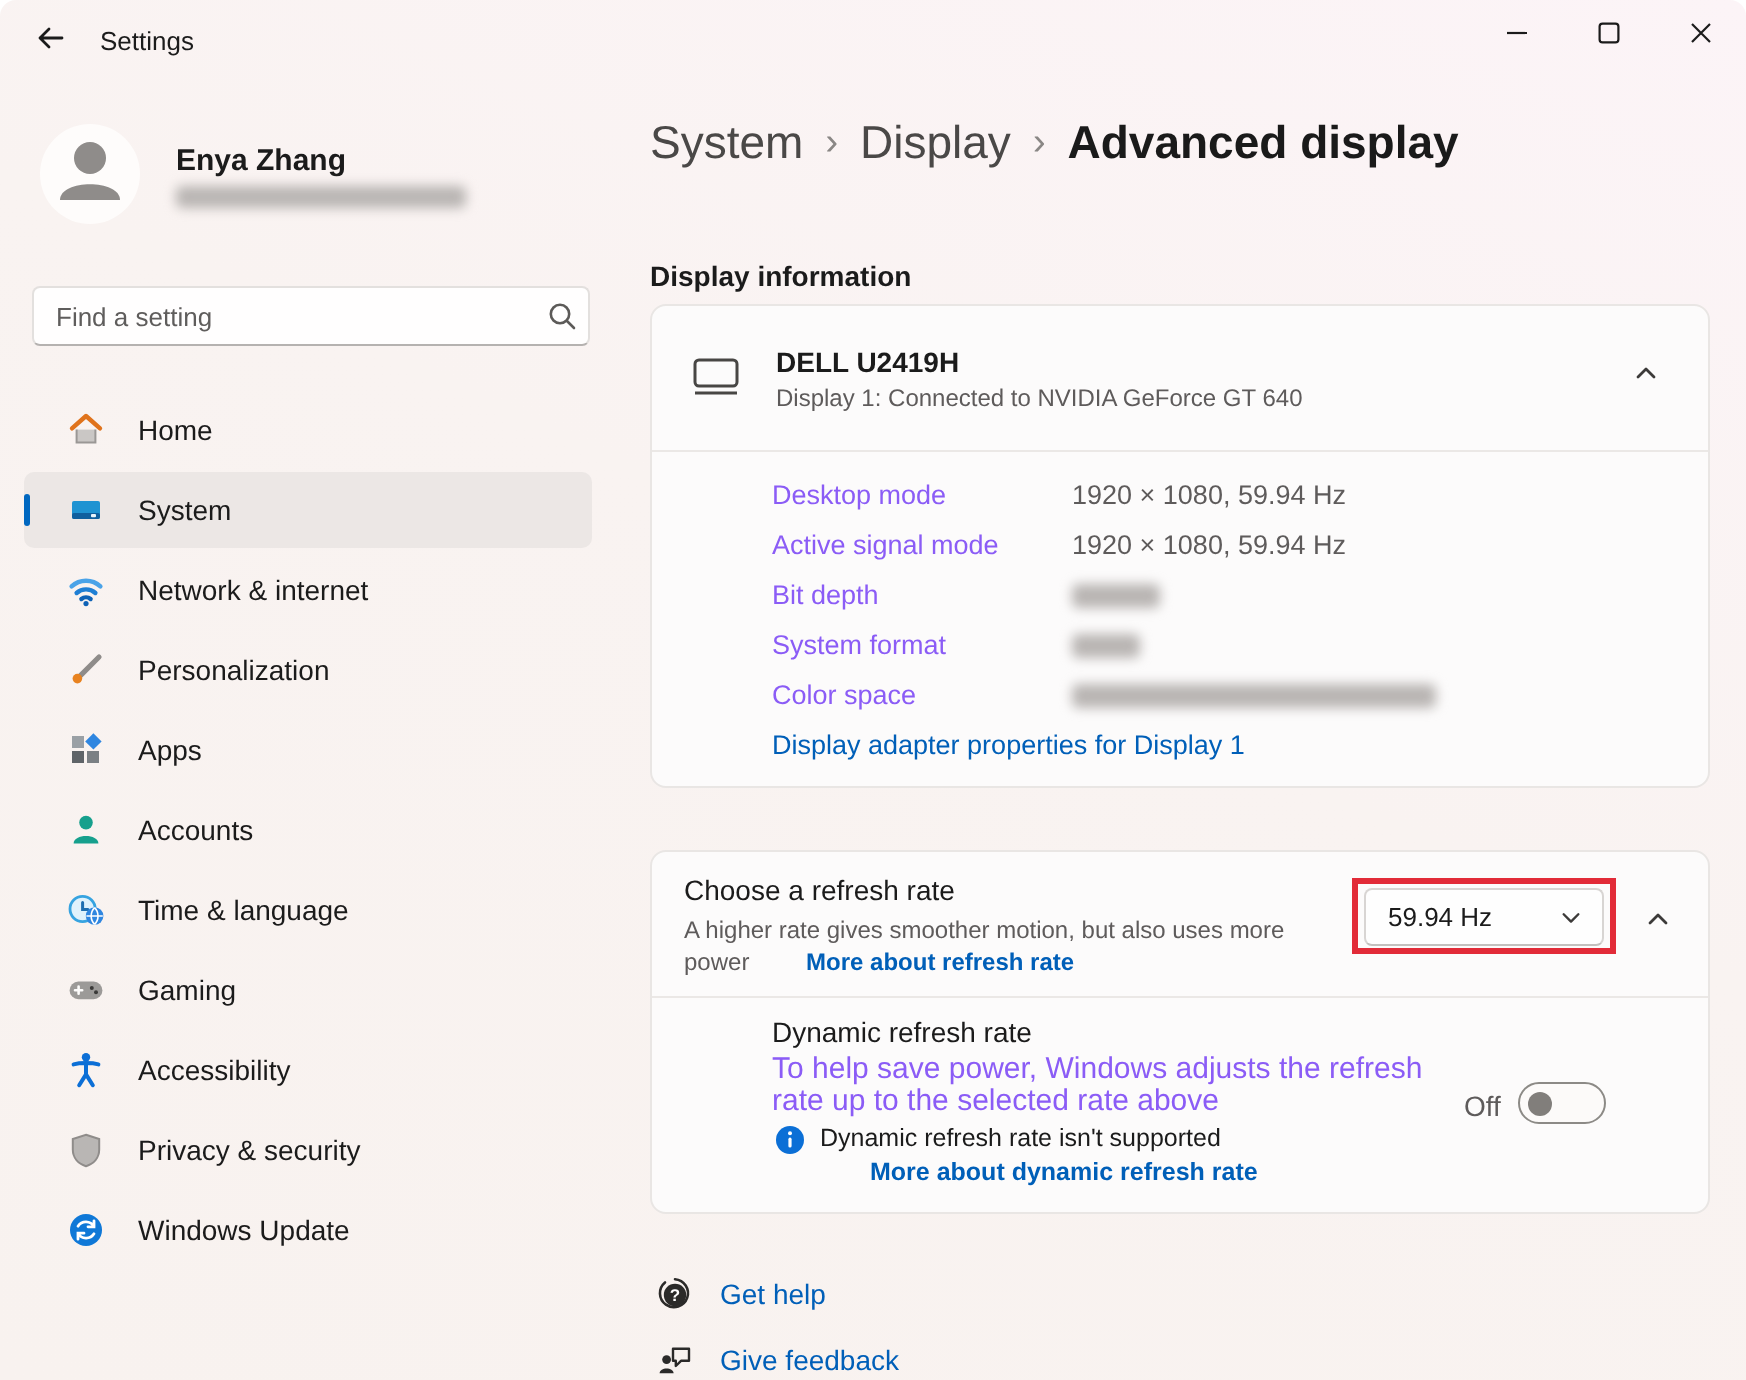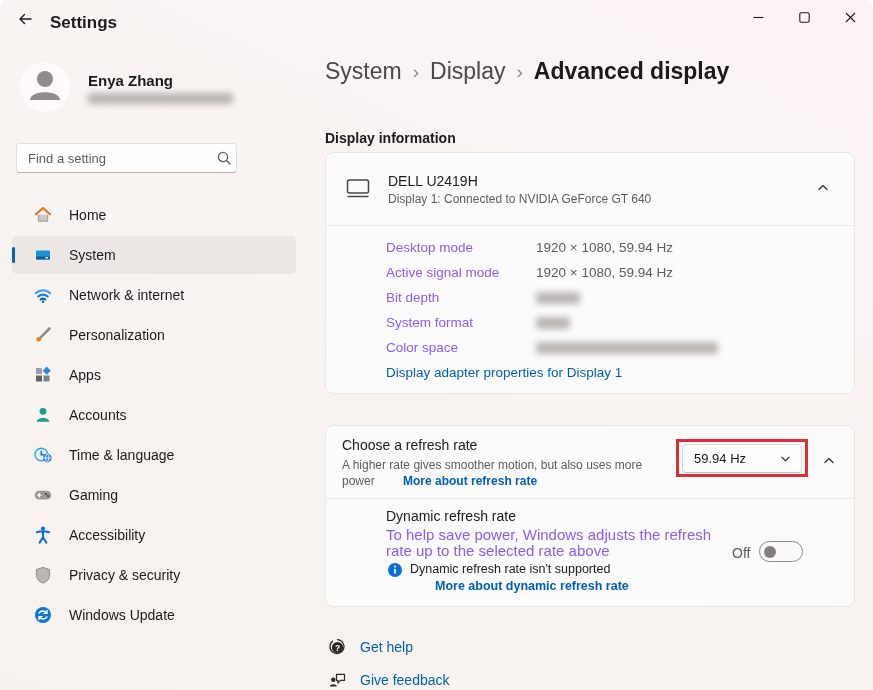--- a/index.html
+++ b/index.html
@@ -10,31 +10,31 @@
   }
   #app {
     position:relative; width:873px; height:690px;
     background:linear-gradient(205deg,#fcf4f7 0%,#f9f3f1 45%,#f8f2ef 100%);
     border-radius:8px 8px 0 0; overflow:hidden;
   }
   
   .titlebar { position:absolute; top:0; left:0; right:0; height:40px; }
   .back-btn { position:absolute; left:10px; top:9px; width:30px; height:24px;
     display:flex; align-items:center; justify-content:center; border-radius:4px; cursor:pointer; }
-  .app-title { position:absolute; left:50px; top:13px; font-size:17px; color:#1c1c1c;font-weight:bold; }
+  .app-title { position:absolute; left:50px; top:13px; font-size:13px; color:#1c1c1c; }
   .win-controls { position:absolute; right:0; top:0; display:flex; }
   .win-btn { width:46px; height:36px; display:flex; align-items:center; justify-content:center; cursor:pointer; }
   
   .sidebar { position:absolute; left:0; top:40px; width:310px; bottom:0; }
   .avatar { position:absolute; left:20px; top:22px; width:50px; height:50px; border-radius:50%;
     background:#fefcfb; display:flex; align-items:center; justify-content:center; }
   .user-name { position:absolute; left:88px; top:32px; font-size:15px; font-weight:700; }
   .user-email-redacted { position:absolute; left:88px; top:53px; width:145px; height:11px;
     background:#b9b5b3; border-radius:3px; filter:blur(3px); }
-  .searchbox { position:absolute; left:16px; top:103px; width:221px; height:30px;
+  .searchbox { position:absolute; left:16px; top:103px; width:279px; height:30px;
     background:#fffefe; border:1px solid #e3e0de; border-bottom:1px solid #b5b2b0;
     border-radius:4px; display:flex; align-items:center; }
   .searchbox input { flex:1; border:none; outline:none; background:transparent;
     font-family:inherit; font-size:13px; color:#1b1b1b; padding:0 8px 0 11px; }
   .searchbox input::placeholder { color:#5f5d5c; }
   .search-icon { width:26px; display:flex; justify-content:center; }
   .nav { position:absolute; left:12px; right:14px; top:156px; }
   .nav-item { position:relative; height:38px; margin-bottom:2px; border-radius:5px;
     display:flex; align-items:center; padding-left:21px; cursor:pointer; }
   .nav-item.selected { background:#ece7e5; }
@@ -49,21 +49,21 @@
   .crumb { color:#4a4847; cursor:pointer; }
   .crumb.current { color:#1a1a1a; font-weight:700; cursor:default;text-align:right; }
   .crumb-sep { color:#8a8785; font-size:19px; padding:0 11px; }
   .section-label { position:absolute; left:15px; top:90px; font-size:14px; font-weight:700; }
   .card { position:absolute; left:15px; width:530px; background:#fcfbfb;
     border:1px solid #e9e6e4; border-radius:8px; }
   #display-card { top:112px; }
   #refresh-card { top:385px; height:182px; }
   .card-header { height:72px; display:flex; align-items:center; padding:0 16px; }
   .display-glyph { width:28px; margin:2px 16px 0 2px; }
-  .card-titles .t { font-size:14px; }
+  .card-titles .t { font-size:14px;font-weight:bold; }
   .card-titles .s { font-size:12px; color:#5e5b5b; margin-top:3px; }
   .chev-btn { margin-left:auto; width:30px; height:30px; display:flex; align-items:center;
     justify-content:center; border-radius:4px; cursor:pointer; }
   .divider { height:1px; background:#ebe8e6; }
   .info-rows { padding:9px 16px 2px 60px; }
   .info-row { display:flex; align-items:center; height:25px; font-size:13.5px; }
   .info-row .lab { flex:0 0 150px; color:#8b5cf6; }
   .info-row .val { color:#5e5b5b; }
   .redaction { height:12px; background:#b9b5b3; border-radius:3px; filter:blur(3px); }
   .adapter-link { display:inline-block; margin:3px 16px 13px 60px; font-size:13.5px;

